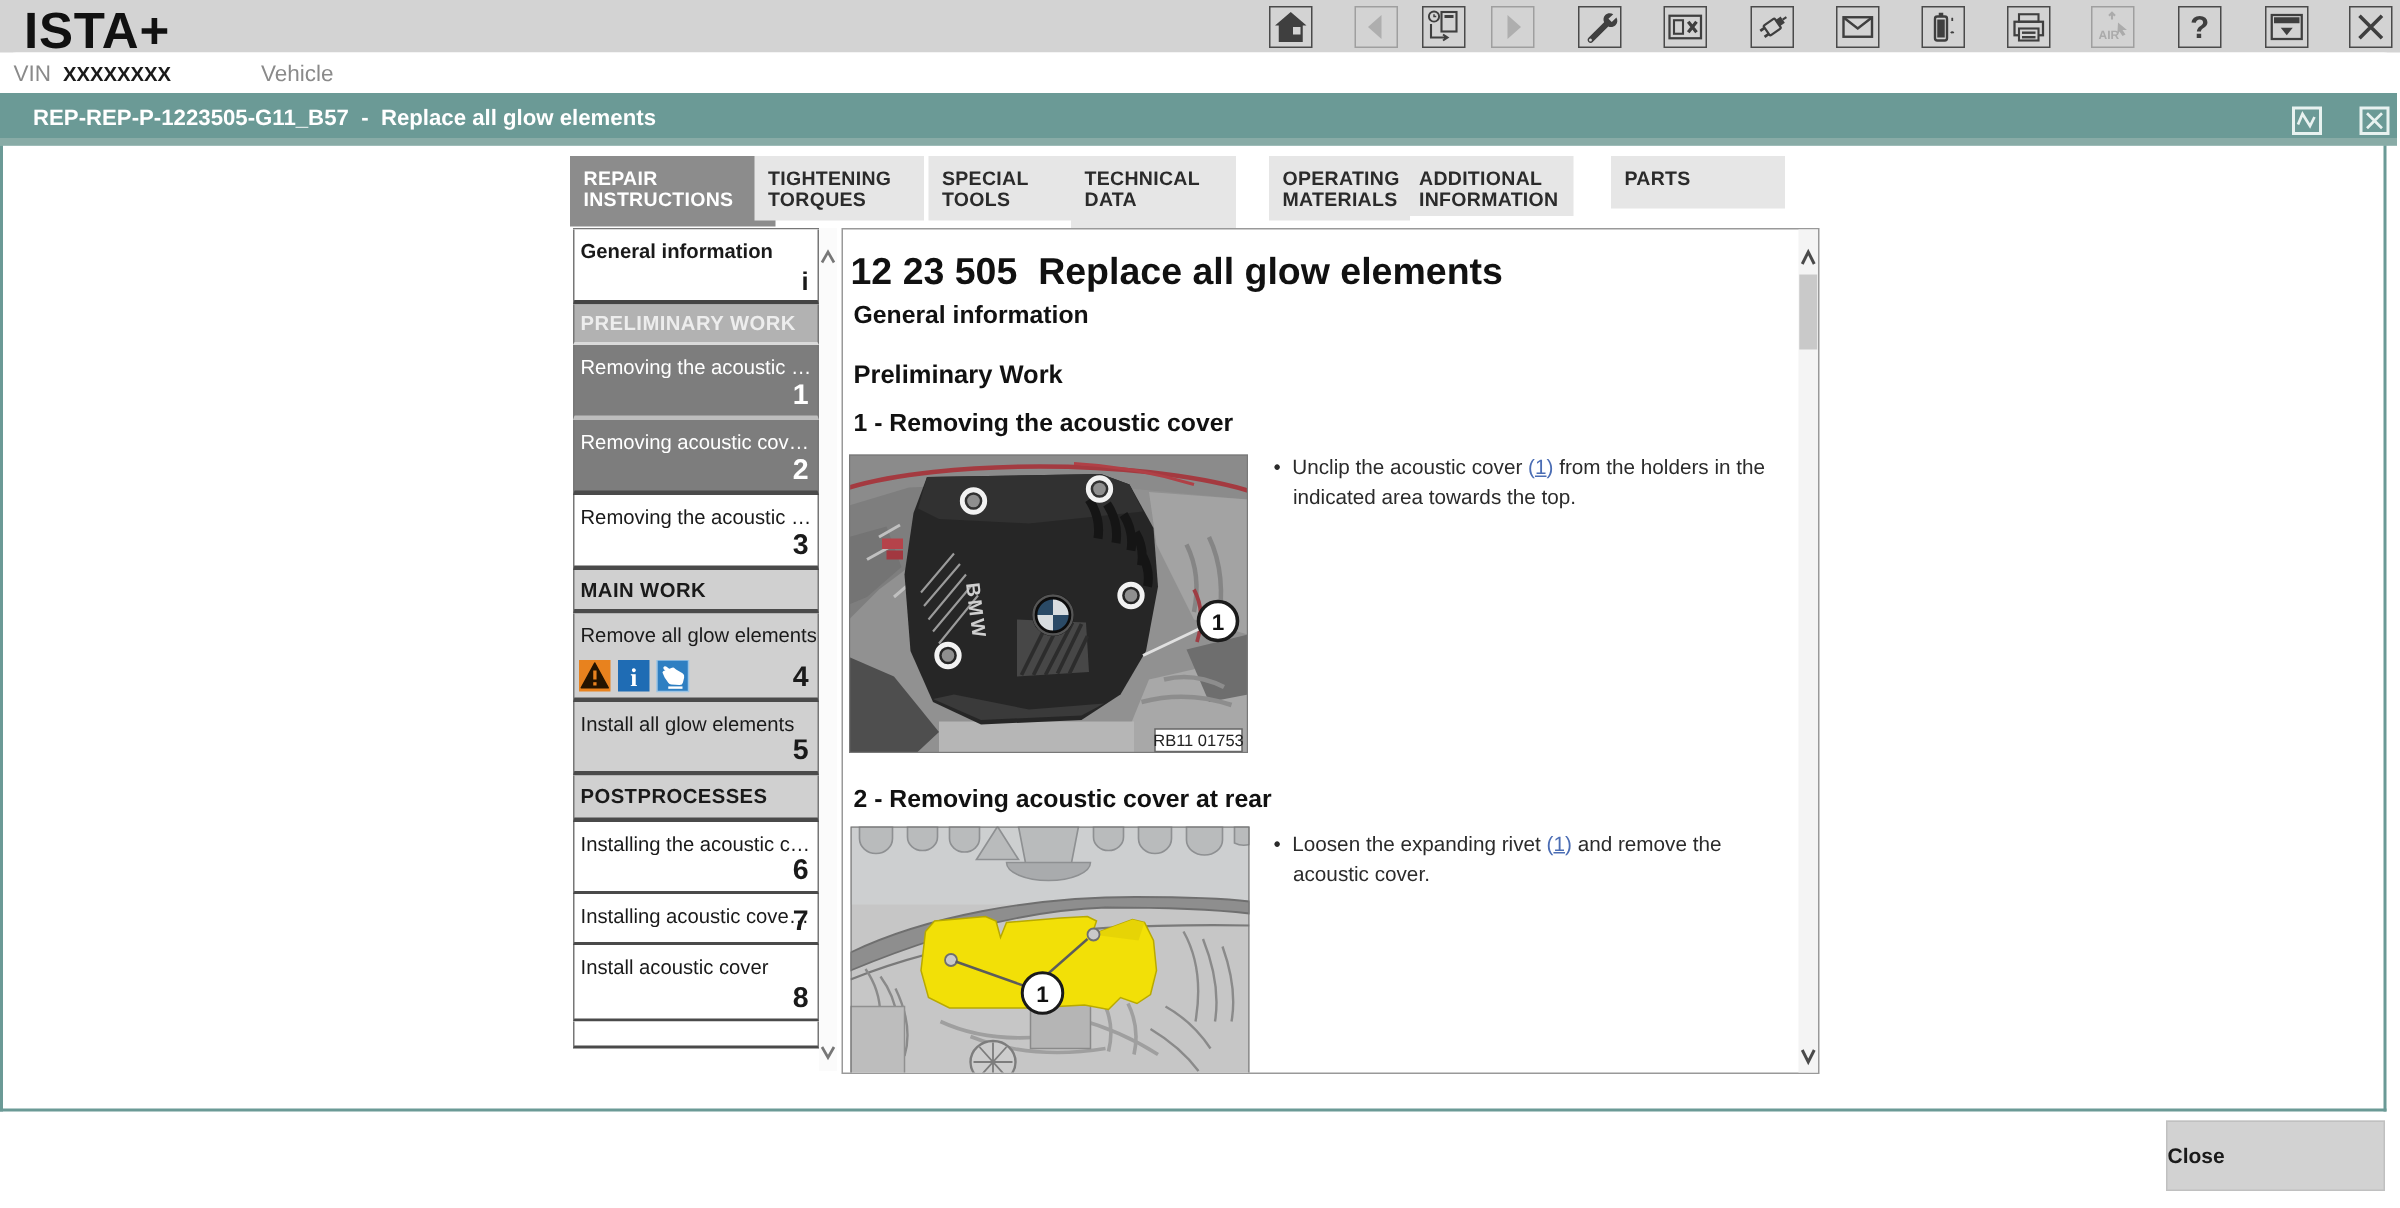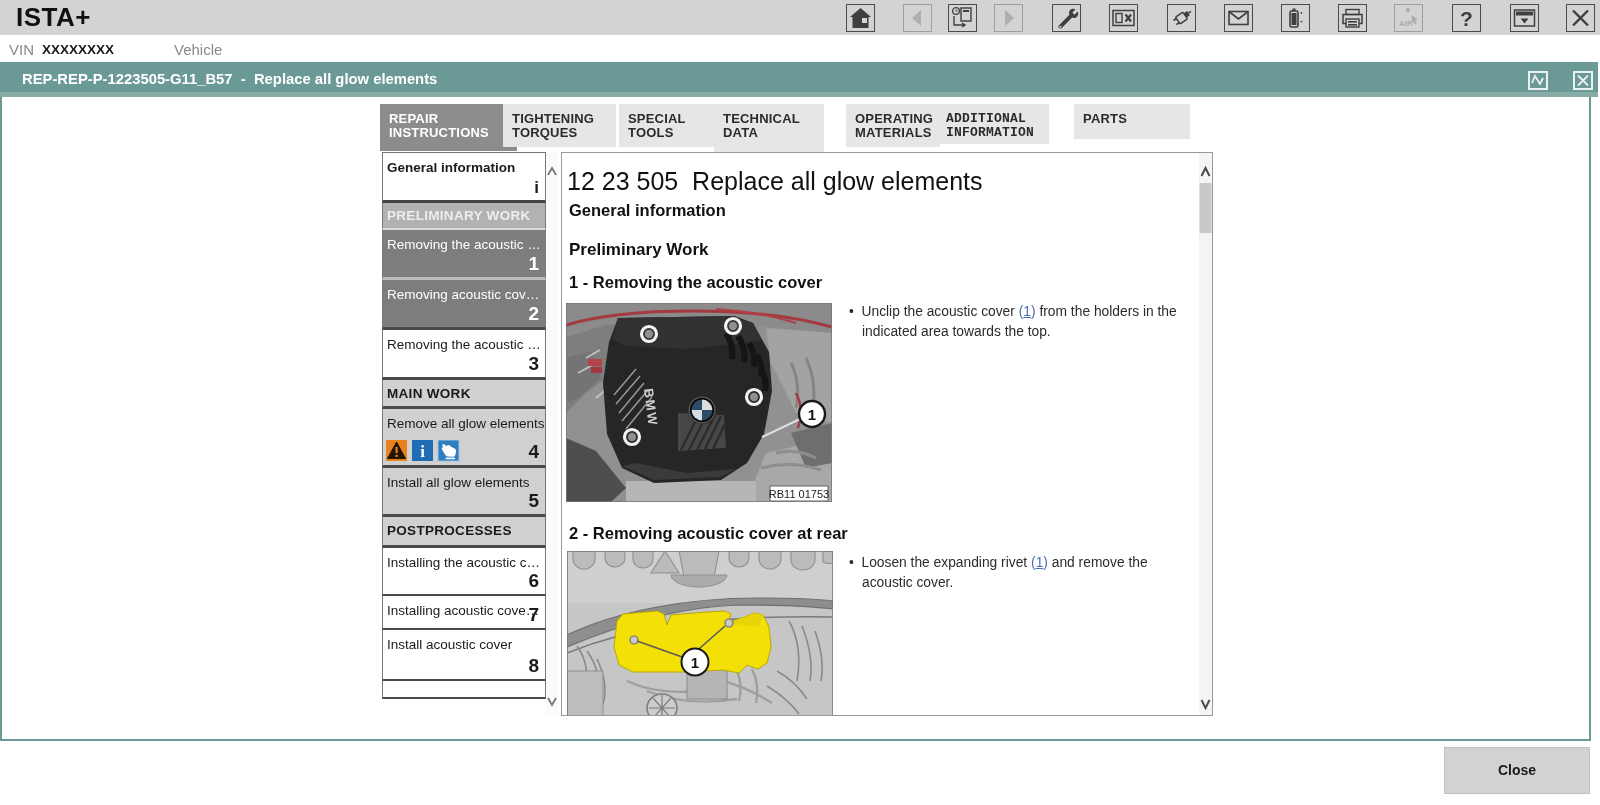--- a/index.html
+++ b/index.html
@@ -1,21 +1,21 @@
 <!DOCTYPE html>
 <html><head>
 <meta charset="utf-8">
 <style>
 * { margin:0; padding:0; box-sizing:border-box; }
 html,body { width:1600px; height:805px; overflow:hidden; background:#ffffff;
   font-family:"Liberation Sans", sans-serif; }
 .abs { position:absolute; }
 
 #topbar { position:absolute; left:0; top:0; width:1600px; height:35px; background:#d3d3d3; }
-#logo { position:absolute; left:16px; top:2px; font-size:26px; font-weight:bold; color:#111; letter-spacing:0.5px; }
+#logo { position:absolute; left:16px; top:2px; font-size:34px; font-weight:bold; color:#111; letter-spacing:0.5px; }
 .tbtn { position:absolute; top:4px; width:29px; height:28px; border:1px solid #4a4a4a; background:#d3d3d3; }
 .tbtn.dis { border-color:#9f9f9f; }
 
 #vinrow { position:absolute; left:0; top:35px; width:1600px; height:27px; background:#ffffff;border-radius:11px; }
 #vinrow .lab { color:#8a8a8a; font-size:15px; }
 #vinrow .val { color:#1a1a1a; font-size:15px; font-weight:bold;text-align:right; }
 
 #tealbar { position:absolute; left:0; top:62px; width:1598px; height:30px; background:#6b9a96; border-bottom:5px solid #88aba6; box-sizing:content-box; }
 #tealtxt { position:absolute; left:22px; top:9px; color:#fff; font-size:14.8px; font-weight:bold; }
 .tic { position:absolute; top:9px; width:20px; height:19px; border:2px solid #e8f2f0; }
@@ -31,28 +31,28 @@
 #sidebar { position:absolute; left:382px; top:152px; width:164px; border-top:1px solid #777; }
 .srow { position:relative; box-sizing:border-box; border-left:1px solid #777; border-right:1px solid #777; border-bottom:3px solid #4a4a4a;
   font-size:13.5px; color:#1a1a1a; background:#fff; }
 .srow .t { position:absolute; left:4px; top:7px; white-space:nowrap; overflow:hidden; width:157px; }
 .srow .n { position:absolute; right:6px; bottom:2px; font-size:19px; font-weight:bold; }
 .shead { font-weight:bold; letter-spacing:0.3px; }
 #sscroll { position:absolute; left:546px; top:152px; width:12px; height:562px; background:#fbfbfb; }
 
 #content { position:absolute; left:561px; top:152px; width:652px; height:564px; border:1px solid #999; background:#fff; overflow:hidden; }
 #cscroll { position:absolute; left:1199px; top:153px; width:13px; height:562px; background:#f4f4f4; }
-h1.doc { position:absolute; left:5px; top:14px; font-size:25px; font-weight:normal; color:#111; }
+h1.doc { position:absolute; left:5px; top:14px; font-size:25px; font-weight:bold; color:#111; }
 .h2doc { position:absolute; left:7px; font-size:16px; font-weight:bold; color:#111; }
 .bullet { position:absolute; font-size:13.8px; color:#2b2b2b; line-height:19.7px; }
 .blink { color:#4b6db4; }
 .blink u { text-decoration:underline; }
 
 #closebtn { position:absolute; left:1444px; top:747px; width:146px; height:47px; background:#d2d2d2; border:1px solid #c0c0c0;
-  font-size:14px; font-weight:bold; color:#1a1a1a; text-align:center; line-height:45px; }
+  font-size:14px; font-weight:bold; color:#1a1a1a; text-align:left; line-height:45px; }
 </style>
 </head>
 <body>
 <div id="topbar">
   <div id="logo">ISTA+</div>
   <div class="tbtn" style="left:846px;"><svg width="27" height="26" viewBox="0 0 27 26">
     <path d="M13.5,3 L24,12 L21.5,12 L21.5,23 L5.5,23 L5.5,12 L3,12 Z" fill="#3f3f3f"></path>
     <rect x="15" y="13" width="5" height="5" fill="#d3d3d3"></rect>
   </svg></div>
   <div class="tbtn dis" style="left:903px;"><svg width="27" height="26" viewBox="0 0 27 26">
@@ -136,21 +136,21 @@
 </div>
 <div id="pborderL"></div>
 <div id="pborderR"></div>
 <div id="pborderB"></div>
 
 <div class="tab active" style="left:380px; width:137px; height:47px;">REPAIR<br>INSTRUCTIONS</div>
 <div class="tab" style="left:503px; width:113px; height:43px;">TIGHTENING<br>TORQUES</div>
 <div class="tab" style="left:619px; width:111px; height:43px;">SPECIAL<br>TOOLS</div>
 <div class="tab" style="left:714px; width:110px; height:49px;">TECHNICAL<br>DATA</div>
 <div class="tab" style="left:846px; width:94px; height:43px;">OPERATING<br>MATERIALS</div>
-<div class="tab" style="left:937px; width:112px; height:40px;font-family:Liberation Mono, monospace;">ADDITIONAL<br>INFORMATION</div>
+<div class="tab" style="left:937px; width:112px; height:40px;">ADDITIONAL<br>INFORMATION</div>
 <div class="tab" style="left:1074px; width:116px; height:35px;">PARTS</div>
 
 <div id="sidebar">
   <div class="srow" style="height:50px; border-bottom:3px solid #444; background:#fff;">
     <div class="t" style="font-weight:bold; font-size:13.5px;">General information</div>
     <div class="n" style="font-size:17px;">i</div>
   </div>
   <div class="srow shead" style="height:27px; background:#b2b2b2; color:#ededed; border-bottom:2px solid #dadada;">
       <div class="t" style="top:5px;">PRELIMINARY WORK</div>
     </div>

